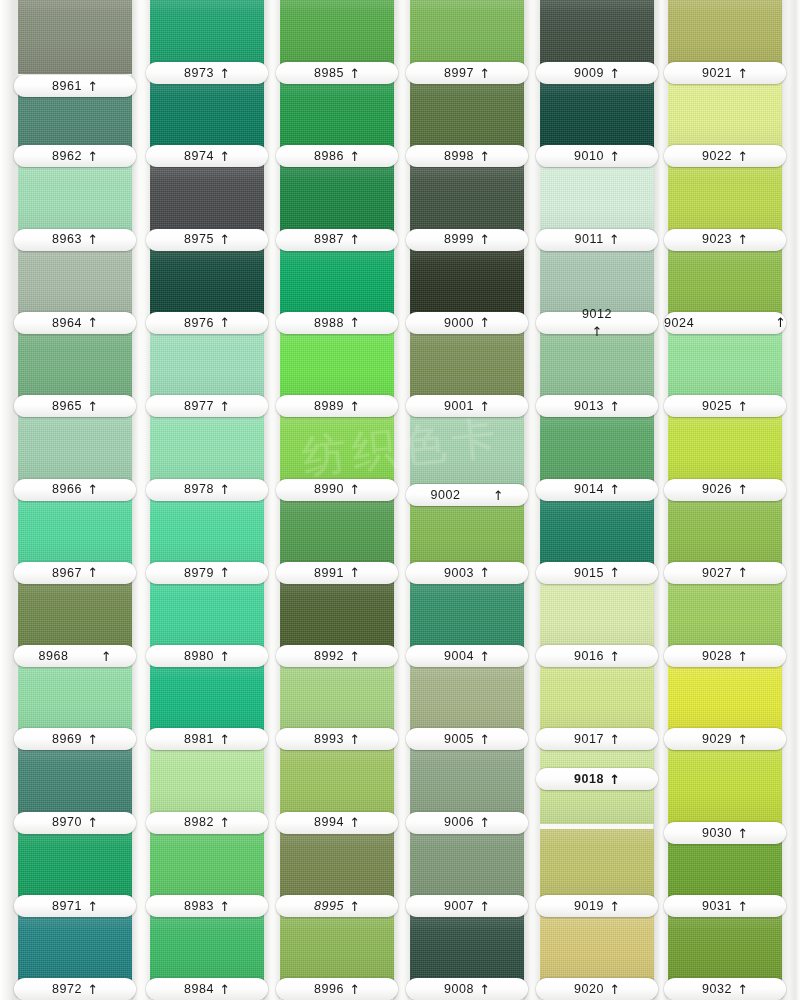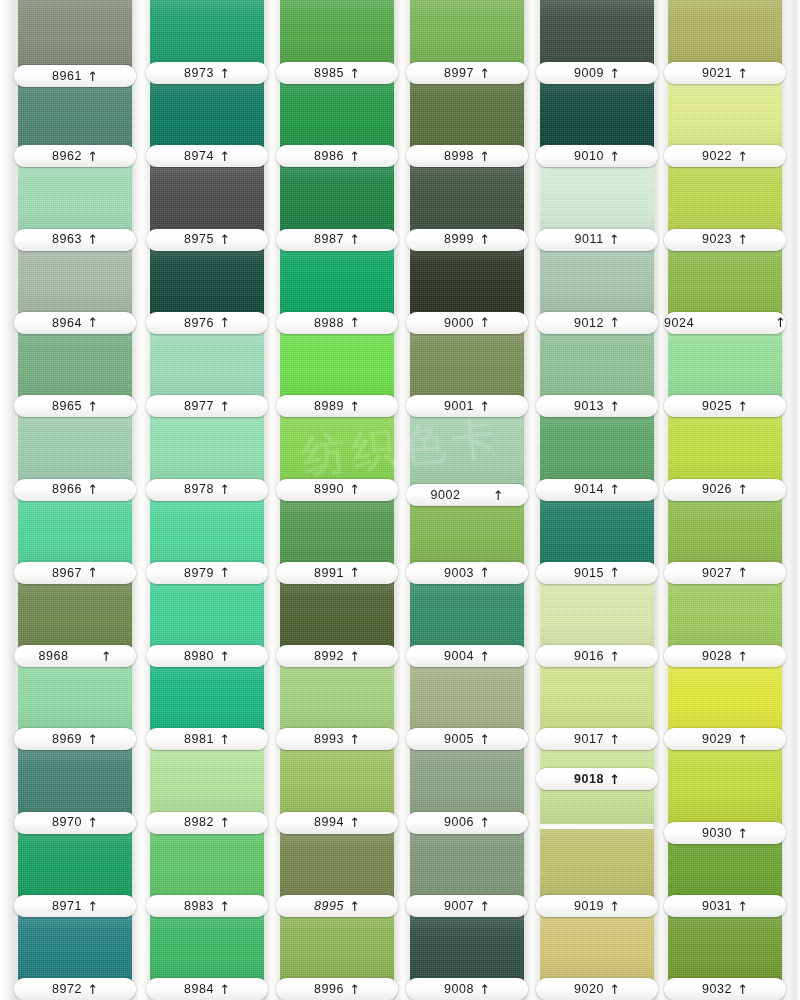--- a/index.html
+++ b/index.html
@@ -154,21 +154,21 @@
 <body>
 
 <div id="card">
   <div class="card-backing"></div>
   <div class="watermark">纺织色卡</div>
   <div id="columns-root">
       <div class="column" style="left: 18px;">
         <div class="swatch" style="top: -4px; height: 78px;">
           <div class="fabric" style="background: rgb(131, 140, 120);"></div>
         </div>
-        <div class="label-tab" style="top: 65px;">
+        <div class="label-tab" style="top: 75px;">
           <span class="label-code">8961</span>
           <span class="label-arrow">↑</span>
         </div>
         <div class="swatch" style="top: 79.3px; height: 78px;">
           <div class="fabric" style="background: rgb(76, 132, 113);"></div>
         </div>
         <div class="label-tab" style="top: 145.3px;">
           <span class="label-code">8962</span>
           <span class="label-arrow">↑</span>
         </div>
@@ -519,21 +519,21 @@
         <div class="swatch" style="top: 162.6px; height: 78px;">
           <div class="fabric" style="background: rgb(214, 239, 219);"></div>
         </div>
         <div class="label-tab" style="top: 228.6px;">
           <span class="label-code">9011</span>
           <span class="label-arrow">↑</span>
         </div>
         <div class="swatch" style="top: 245.9px; height: 78px;">
           <div class="fabric" style="background: rgb(167, 199, 177);"></div>
         </div>
-        <div class="label-tab" style="top: 311.9px;">
+        <div class="label-tab" style="top: 311.9px; flex-direction: column;">
           <span class="label-code">9012</span>
           <span class="label-arrow">↑</span>
         </div>
         <div class="swatch" style="top: 329.2px; height: 78px;">
           <div class="fabric" style="background: rgb(143, 194, 149);"></div>
         </div>
         <div class="label-tab" style="top: 395.2px;">
           <span class="label-code">9013</span>
           <span class="label-arrow">↑</span>
         </div>

